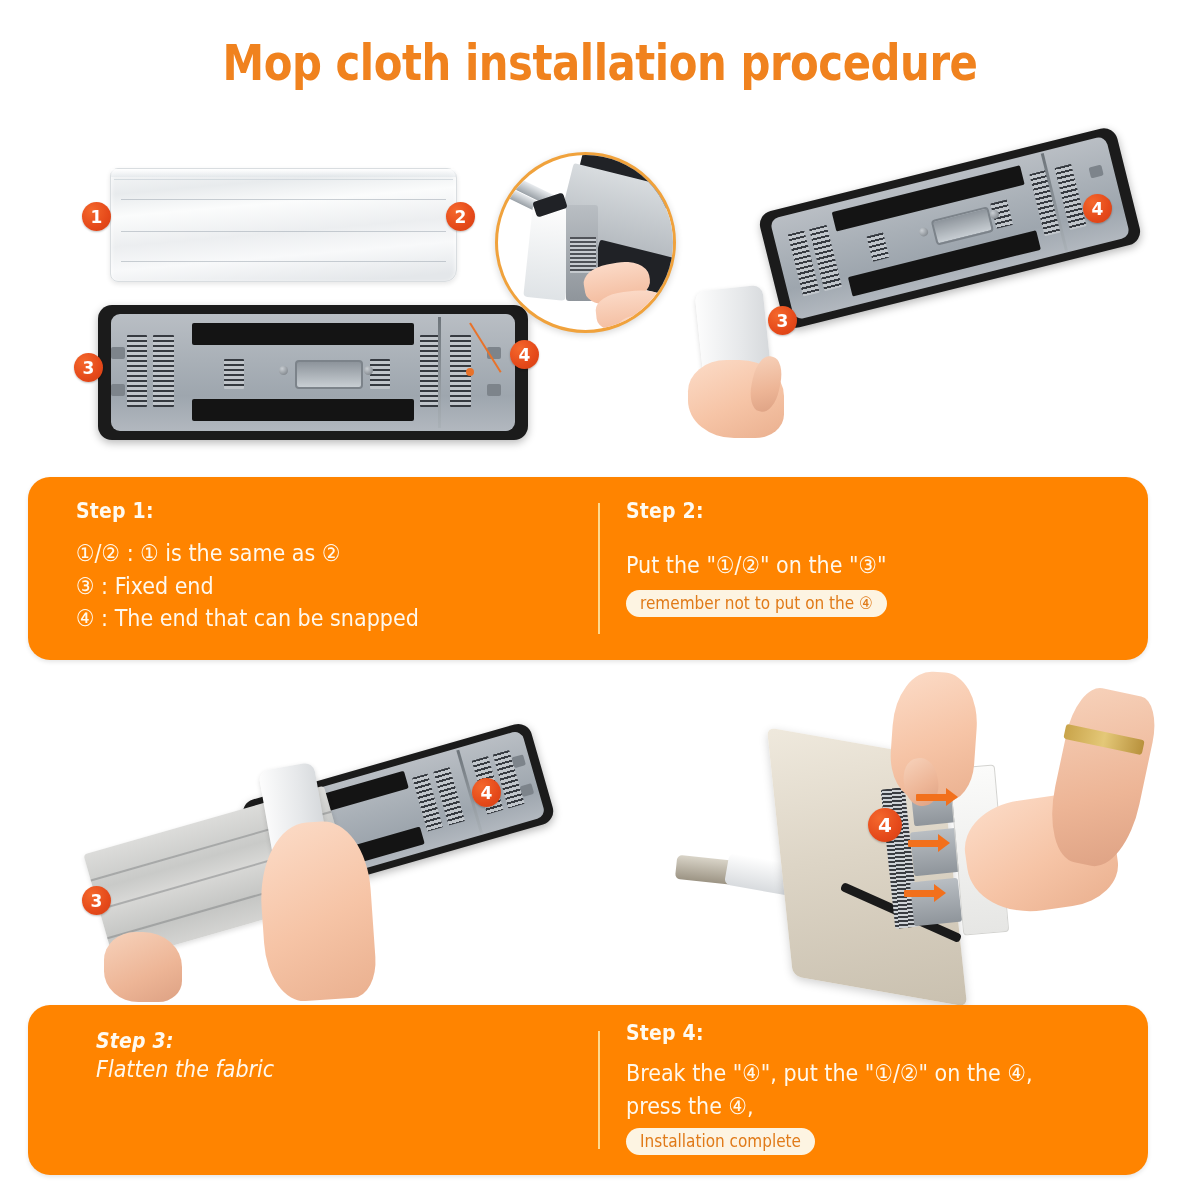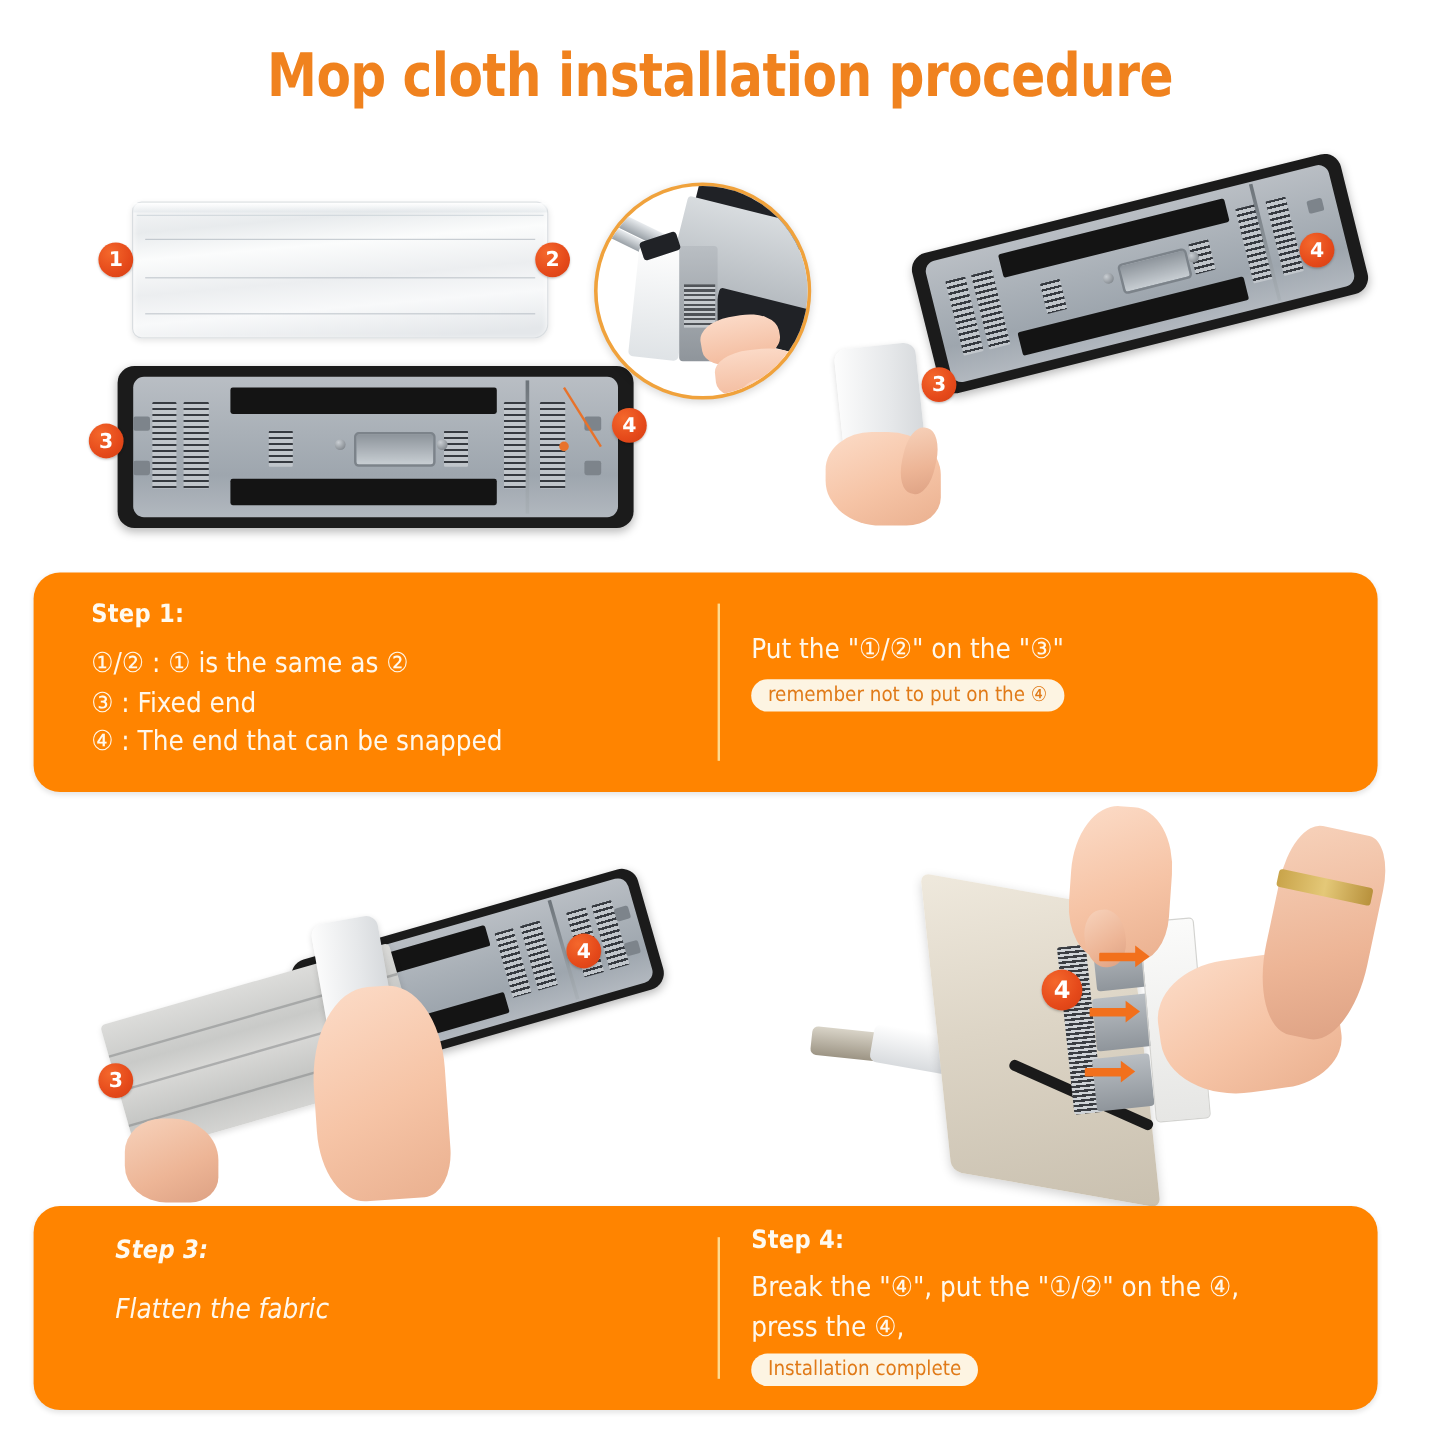--- a/index.html
+++ b/index.html
@@ -268,20 +268,21 @@
     <div class="half" style="width:540px;padding:22px 0 0 48px;">
       <div class="step-title">Step 1:</div>
       <div class="step-line" style="margin-top:14px;">①/② : ① is the same as ②</div>
       <div class="step-line">③ : Fixed end</div>
       <div class="step-line">④ : The end that can be snapped</div>
     </div>
 
     <div class="divider" style="left:570px;"></div>
 
     <div class="half" style="width:560px;padding:22px 0 0 58px;">
+      <div class="step-title">Step 2:</div>
       <div class="step-line" style="margin-top:26px;">Put the "①/②" on the "③"</div>
       <div class="pill" style="margin-top:8px;text-align:center;">remember not to put on the ④</div>
     </div>
   </div>
 
   <div class="photo" style="left:80px;top:720px;width:460px;height:280px;">
 
     <div class="plate" style="left:168px;top:40px;width:300px;height:104px;transform:rotate(-16deg);transform-origin:center;">
       <div class="inner">
         <div class="velcro" style="left:6%;top:8%;width:50%;height:20%;"></div>
@@ -356,21 +357,21 @@
 
     <div class="badge" style="left:208px;top:128px;width:34px;height:34px;font-size:20px;">
       <span>4</span>
     </div>
   </div>
 
   <div class="card" style="left:28px;top:1005px;width:1120px;height:170px;">
 
     <div class="half" style="width:540px;padding:24px 0 0 68px;font-style:italic;">
       <div class="step-title">Step 3:</div>
-      <div class="step-line" style="margin-top:22px;">Flatten the fabric</div>
+      <div class="step-line" style="">Flatten the fabric</div>
     </div>
 
     <div class="divider" style="left:570px;"></div>
 
     <div class="half" style="width:560px;padding:16px 0 0 58px;">
       <div class="step-title">Step 4:</div>
       <div class="step-line" style="margin-top:12px;">Break the "④", put the "①/②" on the ④,</div>
       <div class="step-line">press the ④,</div>
       <div class="pill" style="margin-top:6px;">Installation complete</div>
     </div>

